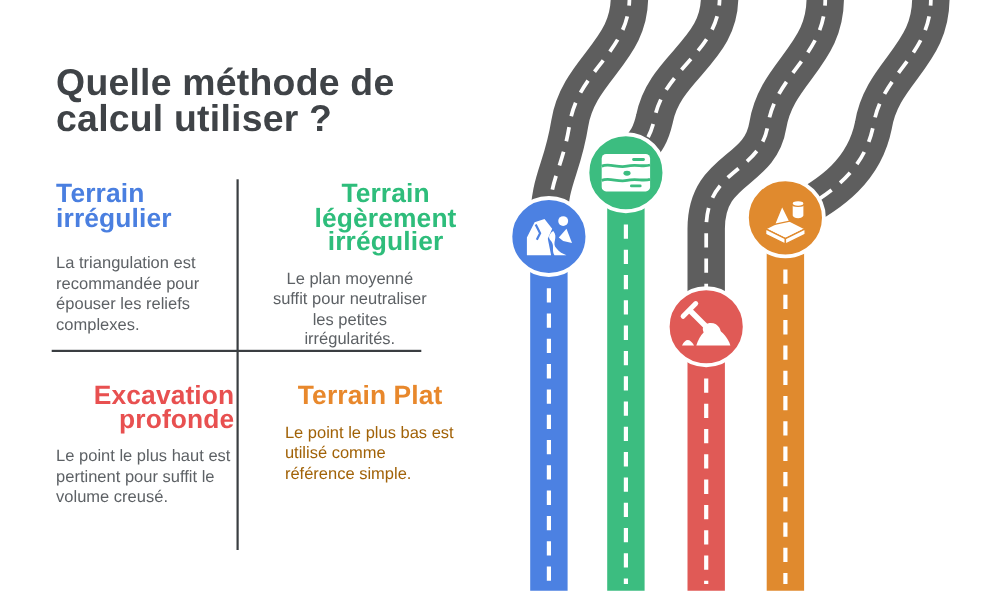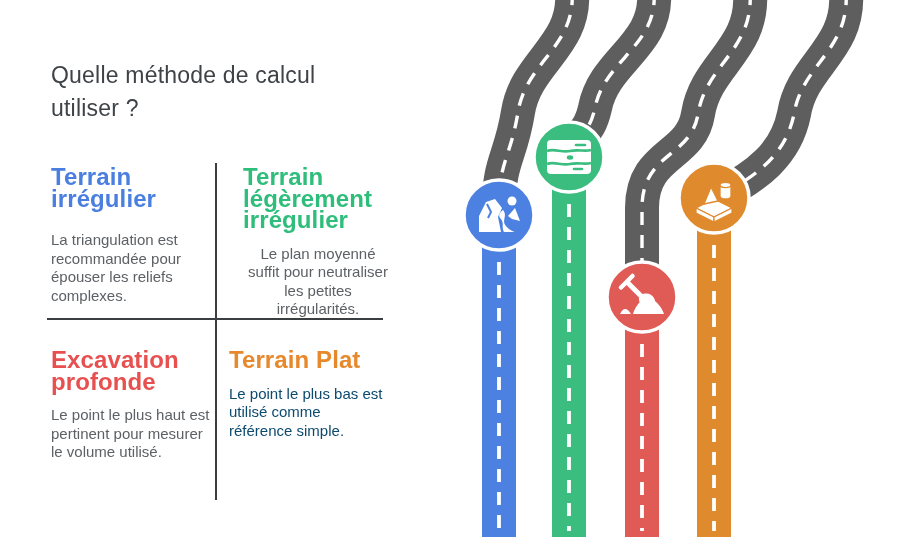--- a/index.html
+++ b/index.html
@@ -5,38 +5,38 @@
   html,body{margin:0;padding:0;}
   body{
     width:900px;height:544px;background:#ffffff;overflow:hidden;
     font-family:"Liberation Sans", sans-serif;
     -webkit-font-smoothing:antialiased;
   }
   .stage{position:relative;width:900px;height:544px;background:#fff;}
 
   .page-title{
     position:absolute;left:51px;top:59px;width:335px;
-    font-size:23px;line-height:33px;font-weight:400;
+    font-size:34px;line-height:33px;font-weight:700;
     letter-spacing:.2px;
   }
 
   .divider-v{position:absolute;left:215px;top:163px;width:2px;height:337px;}
   .divider-h{position:absolute;left:47px;top:318px;width:336px;height:2px;}
 
   .quadrant{position:absolute;}
   .q1{left:51px;top:163px;}
   .q2{left:243px;top:163px;}
   .q3{left:51px;top:346px;}
-  .q4{left:229px;top:346px;}
+  .q4{left:259px;top:346px;}
   .q-heading{
     font-size:24px;line-height:21.5px;font-weight:700;
     margin:0;padding-top:3px;letter-spacing:.1px;
   }
   .q1 .q-heading,.q3 .q-heading{max-width:162px;}
-  .q2 .q-heading,.q4 .q-heading{max-width:215px;}
+  .q2 .q-heading,.q4 .q-heading{max-width:215px;text-align:center;}
   .q-body{
     font-size:15px;line-height:18.6px;margin:14px 0 0 0;
   }
   .q1 .q-body{max-width:160px;}
   .q2 .q-body{max-width:150px;}
   .q3 .q-body{max-width:165px;}
   .q4 .q-body{max-width:155px;}
 
   .roads-art{position:absolute;left:0;top:0;width:900px;height:544px;}
 </style>
@@ -54,27 +54,27 @@
     <div class="q-heading" style="color: rgb(74, 127, 224);">Terrain irrégulier</div>
     <div class="q-body" style="color: rgb(93, 97, 101); margin-top: 22px;">La triangulation est recommandée pour épouser les reliefs complexes.</div>
   </div>
 
   <div class="quadrant q2">
     <div class="q-heading" style="color: rgb(46, 189, 123);">Terrain légèrement irrégulier</div>
     <div class="q-body" style="color: rgb(93, 97, 101); text-align: center;">Le plan moyenné suffit pour neutraliser les petites irrégularités.</div>
   </div>
 
   <div class="quadrant q3">
-    <div class="q-heading" style="color: rgb(232, 80, 80);">Excavation profonde</div>
-    <div class="q-body" style="color: rgb(93, 97, 101);">Le point le plus haut est pertinent pour mesurer le volume utilisé.</div>
+    <div class="q-heading" style="color: rgb(232, 80, 80); text-align: right;">Excavation profonde</div>
+    <div class="q-body" style="color: rgb(93, 97, 101);">Le point le plus haut est pertinent pour suffit le volume creusé.</div>
   </div>
 
   <div class="quadrant q4">
     <div class="q-heading" style="color: rgb(232, 136, 44);">Terrain Plat</div>
-    <div class="q-body" style="color: #0c4a6e;">Le point le plus bas est utilisé comme référence simple.</div>
+    <div class="q-body" style="color: #a16207;">Le point le plus bas est utilisé comme référence simple.</div>
   </div>
 
   <svg class="roads-art" viewBox="0 0 900 544">
 
     <g fill="none">
       <path stroke-width="34" d="M 572 -8 C 576 46, 526 62, 518 112 C 511 156, 499 162, 499 204" stroke="#5e5e5e"></path>
       <path stroke-width="34" d="M 654 -8 C 658 46, 604 60, 595 108 C 589 134, 580 132, 572 150" stroke="#5e5e5e"></path>
       <path stroke-width="34" d="M 750 -8 C 754 50, 706 64, 698 114 C 691 158, 642 152, 642 208 L 642 284" stroke="#5e5e5e"></path>
       <path stroke-width="34" d="M 846 -8 C 850 50, 802 64, 794 114 C 786 154, 757 176, 720 195" stroke="#5e5e5e"></path>
 

